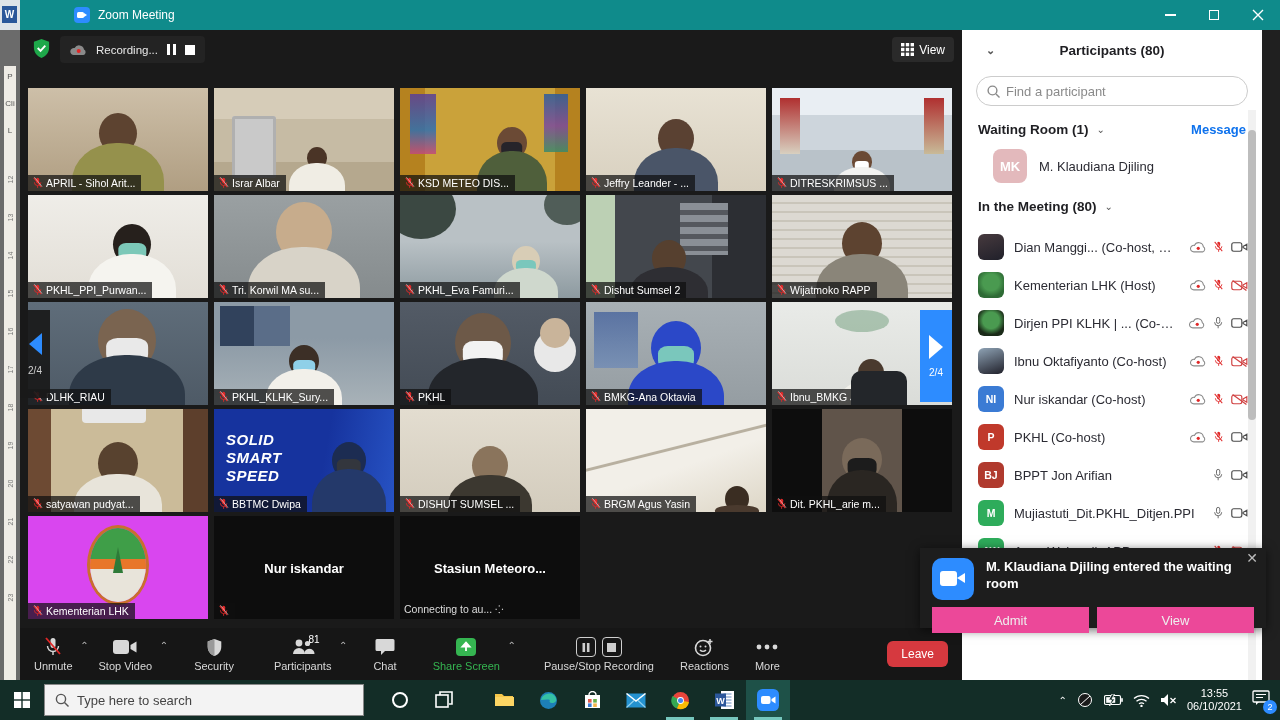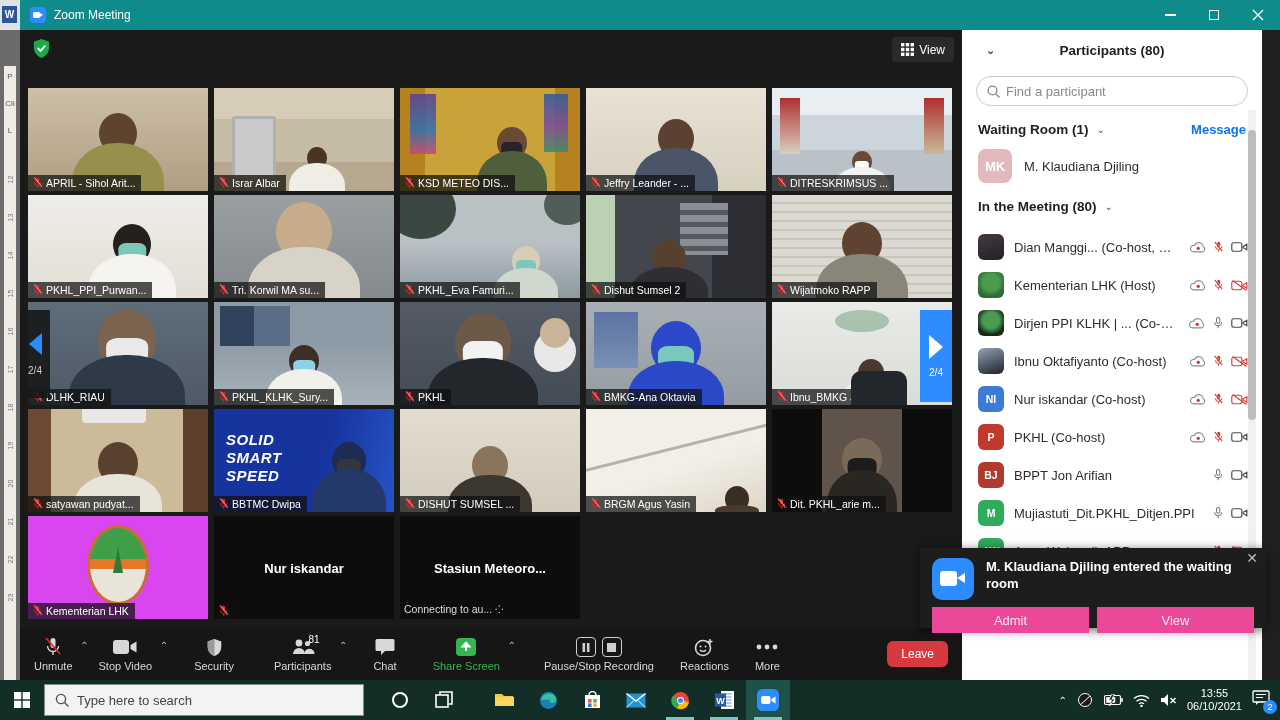--- a/index.html
+++ b/index.html
@@ -8,21 +8,21 @@
 
   
   .word-strip{position:absolute;left:0;top:0;width:20px;height:680px;background:#6b6b6b;}
   .word-strip .ruler{position:absolute;left:4px;top:66px;width:12px;height:614px;background:#efece6;}
   .word-strip .frag{position:absolute;left:0;width:20px;font-size:8px;color:#555;text-align:center;}
   .word-strip .num{position:absolute;left:0;width:12px;font-size:7px;color:#777;text-align:center;transform:rotate(-90deg);}
   .word-top{position:absolute;left:0;top:0;width:20px;height:30px;background:#dfe3e8;}
   .word-top .wicon{position:absolute;left:2px;top:6px;width:15px;height:17px;background:#2b579a;color:#fff;font-size:10px;font-weight:bold;text-align:center;line-height:17px;}
 
   
-  .titlebar{position:absolute;left:20px;top:0;width:1260px;height:30px;background:#0f8b8b;display:flex;align-items:center;}
+  .titlebar{position:absolute;left:20px;top:0;width:1260px;height:30px;background:#0f8b8b;display:flex;align-items:center;padding-left:44px;}
   .titlebar .zicon{width:16px;height:16px;border-radius:4px;background:#2D8CFF;margin:0 8px 0 10px;position:relative;}
   .titlebar .zicon:before{content:"";position:absolute;left:3px;top:5px;width:7px;height:6px;border-radius:1.5px;background:#fff;}
   .titlebar .zicon:after{content:"";position:absolute;left:10px;top:5.5px;border-left:3px solid #fff;border-top:2.5px solid transparent;border-bottom:2.5px solid transparent;}
   .titlebar .ttl{color:#fff;font-size:12px;}
   .wbtns{margin-left:auto;display:flex;height:30px;}
   .wbtn{width:44px;height:30px;display:flex;align-items:center;justify-content:center;}
   .wbtn .ming{width:11px;height:1.5px;background:#fff;}
   .wbtn .maxg{width:10px;height:10px;border:1.5px solid #fff;}
   .wbtn svg{display:block;}
 
@@ -117,21 +117,21 @@
 
   
   .panel{position:absolute;left:962px;top:30px;width:300px;height:650px;background:#fff;overflow:hidden;}
   .panel-head{position:relative;height:40px;display:flex;align-items:center;justify-content:center;font-size:13.5px;font-weight:bold;color:#1f1f23;}
   .panel-head .chev{position:absolute;left:24px;color:#555;font-size:11px;}
   .searchwrap{margin:6px 14px 0;height:30px;border:1px solid #ccc;border-radius:16px;display:flex;align-items:center;padding:0 10px;gap:6px;color:#8a8a8a;font-size:13px;}
   .sect{display:flex;align-items:center;margin:16px 16px 0;font-size:13.5px;font-weight:bold;color:#1f1f23;gap:8px;}
   .sect .chev{color:#555;font-size:10px;font-weight:normal;}
   .sect .msg{margin-left:auto;color:#0e72ed;font-weight:bold;font-size:13px;}
   .wrow{display:flex;align-items:center;gap:12px;margin:12px 16px 0;}
-  .wrow .av{width:34px;height:34px;border-radius:8px;background:#e3b9bc;color:#fff;font-size:13px;font-weight:bold;display:flex;align-items:center;justify-content:center;}
+  .wrow .av{width:34px;height:34px;border-radius:8px;background:#e3b9bc;color:#fff;font-size:13px;font-weight:bold;display:flex;align-items:center;justify-content:center;margin-left:15px;}
   .wrow .nm{font-size:13px;color:#2b2b33;}
   .plist{margin-top:14px;}
   .prow{display:flex;align-items:center;gap:10px;padding:6px 14px 6px 16px;}
   .prow .av{flex:0 0 26px;width:26px;height:26px;border-radius:6px;color:#fff;font-size:10.5px;font-weight:bold;display:flex;align-items:center;justify-content:center;overflow:hidden;}
   .prow .nm{font-size:13px;color:#2b2b33;white-space:nowrap;overflow:hidden;text-overflow:ellipsis;flex:1;}
   .prow .icons{display:flex;align-items:center;gap:7px;flex:0 0 auto;}
   .scrollbar{position:absolute;left:1248px;top:110px;width:8px;height:570px;background:#f1f1f1;}
   .scrollbar .thumb{position:absolute;left:0;top:20px;width:8px;height:290px;background:#bdbdbd;border-radius:4px;}
   .right-gap{position:absolute;left:1262px;top:30px;width:18px;height:650px;background:#202020;}
 
@@ -204,20 +204,32 @@
       </div>
     </div>
   </div>
 
   <div class="video-area">
     <div class="topbar">
       <svg class="shield" viewBox="0 0 20 22">
         <path d="M10 1l8 3v6c0 6-4 9.5-8 11-4-1.5-8-5-8-11V4z" fill="#1ea84a"></path>
         <path d="M6 10.5l3 3 5-5.5" stroke="#fff" stroke-width="2" fill="none"></path>
       </svg>
+      <div class="recpill">
+        <svg width="17" height="13" viewBox="0 0 17 13">
+          <path d="M4 12a3.5 3.5 0 1 1 .6-6.9A5 5 0 0 1 14 6.5 3 3 0 0 1 13.5 12z" fill="#8a8a8a"></path>
+          <circle cx="8.7" cy="8" r="2" fill="#e02828"></circle>
+        </svg>
+        <span class="rectxt">Recording...</span>
+        <div class="pbars">
+            <i></i>
+            <i></i>
+          </div>
+        <div class="stopsq"></div>
+      </div>
       <div class="viewbtn">
         <svg width="13" height="13" viewBox="0 0 13 13">
           <g fill="#fff">
               <rect x="0" y="0" width="3.4" height="3.4"></rect>
               <rect x="4.8" y="0" width="3.4" height="3.4"></rect>
               <rect x="9.6" y="0" width="3.4" height="3.4"></rect>
               <rect x="0" y="4.8" width="3.4" height="3.4"></rect>
               <rect x="4.8" y="4.8" width="3.4" height="3.4"></rect>
               <rect x="9.6" y="4.8" width="3.4" height="3.4"></rect>
               <rect x="0" y="9.6" width="3.4" height="3.4"></rect>

